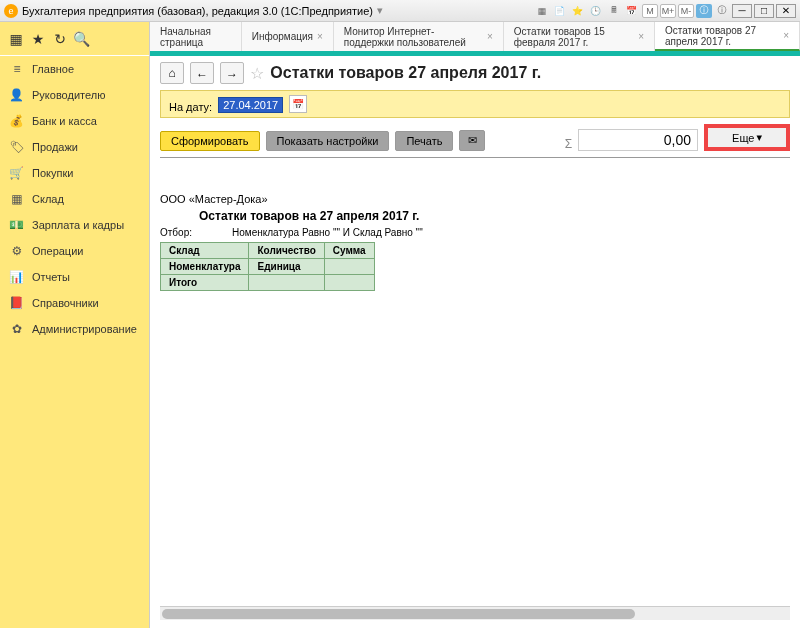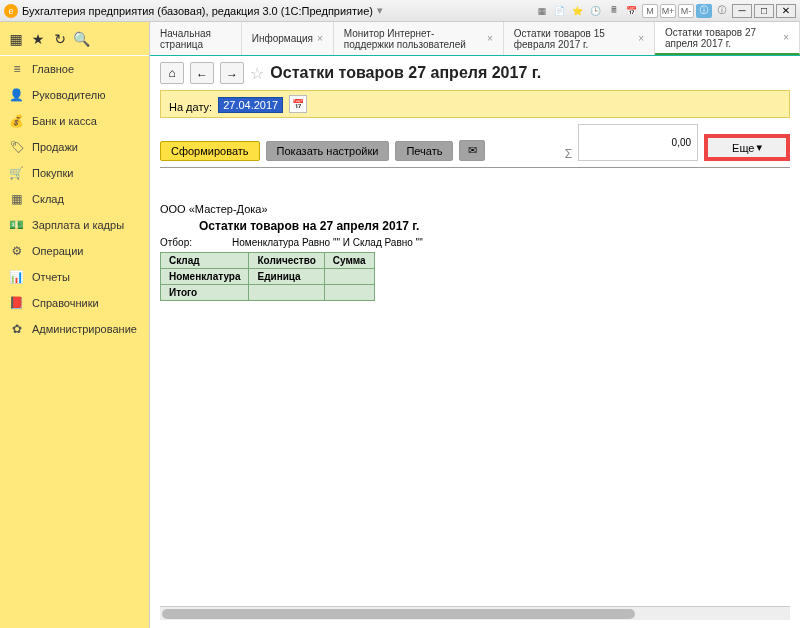--- a/index.html
+++ b/index.html
@@ -18,42 +18,42 @@
 
   
   .sidebar { width:150px; background:#ffe87c; border-right:1px solid #ccc; }
   .sidebar-top { height:34px; display:flex;align-items:center; gap:6px; padding:0 8px; border-bottom:1px solid #fff;}
   .sidebar-top .ico { width:16px;height:16px;display:flex;align-items:center;justify-content:center;font-size:14px;color:#333;cursor:pointer;}
   .sidebar-item { display:flex;align-items:center;gap:8px;padding:6px 10px;color:#333;cursor:pointer;}
   .sidebar-item .ico { width:14px;height:14px;display:flex;align-items:center;justify-content:center;font-size:12px;color:#555;}
 
   
   .content { flex:1; display:flex;flex-direction:column; background:#fff; }
-  .tabs { height:34px; display:flex; border-bottom:1px solid #14b8a6; background:#f8f8f8;}
+  .tabs { height:34px; display:flex; border-bottom:5px solid #14b8a6; background:#f8f8f8;}
   .tab { padding:4px 10px; border-right:1px solid #ddd; font-size:10px; color:#333; display:flex;align-items:center;gap:4px;cursor:pointer; max-width:170px;}
   .tab.active { border-bottom:2px solid #3a9d3a; background:#fff;}
   .tab .close { font-size:10px;color:#999;}
 
   .page { flex:1; display:flex;flex-direction:column; padding:6px 10px 8px 10px; overflow:hidden;}
   .page-header { display:flex;align-items:center;gap:6px; padding-bottom:6px;}
   .nav-btn { width:24px;height:22px;border:1px solid #bbb;background:#f5f5f5;display:flex;align-items:center;justify-content:center;font-size:12px;cursor:pointer;border-radius:2px;}
   .star { font-size:16px;color:#bbb;cursor:pointer;}
   .page-title { font-size:16px; font-weight:bold; color:#222;}
 
   .date-bar { background:#fff2a8; border:1px solid #e0cc60; padding:4px 8px; display:flex;align-items:flex-end;gap:6px;}
   .date-input { background:#2b5fc7;color:#fff;padding:1px 4px;border:1px solid #1a4aa0;font-size:11px;}
   .cal-btn { width:18px;height:18px;border:1px solid #bbb;background:#fff;display:flex;align-items:center;justify-content:center;font-size:10px;cursor:pointer;}
 
   .toolbar { display:flex;align-items:flex-end;gap:6px;padding:6px 0;}
   .btn { border:1px solid #999;padding:3px 10px;font-size:11px;background:#a3a3a3;cursor:pointer;border-radius:2px;}
   .btn.primary { background:#ffe042; border-color:#c7a800;}
   .btn.icon { width:26px;padding:3px 0;display:flex;align-items:center;justify-content:center;}
   .toolbar-spacer { flex:1;}
   .sum-label { color:#888;font-size:12px;}
-  .sum-box { width:120px;border:1px solid #ccc;padding:12px 6px;text-align:right;font-size:10px;}
+  .sum-box { width:120px;border:1px solid #ccc;padding:2px 6px;text-align:right;font-size:14px;}
   .more-btn { border:4px solid #ef4444;padding:3px 24px;background:#f0f0f0;cursor:pointer;display:flex;align-items:center;gap:2px;}
 
   .report { border-top:1px solid #999;}
   .report-org { font-size:11px; padding:2px 0;margin-top:33px;}
   .report-title { font-size:12px;font-weight:bold;padding:2px 0;margin-left:39px;}
   .report-filter { display:flex;gap:40px;font-size:10px;padding:2px 0;text-align:center;}
   .report-filter .lbl { }
   .report-table { border-collapse:collapse;font-size:10px;margin-top:2px;}
   .report-table th, .report-table td { border:1px solid #7aaa7a;padding:2px 8px;background:#d4e8d4;text-align:left;}
   .report-table tr.total td { background:#d4e8d4;font-weight:bold;}

